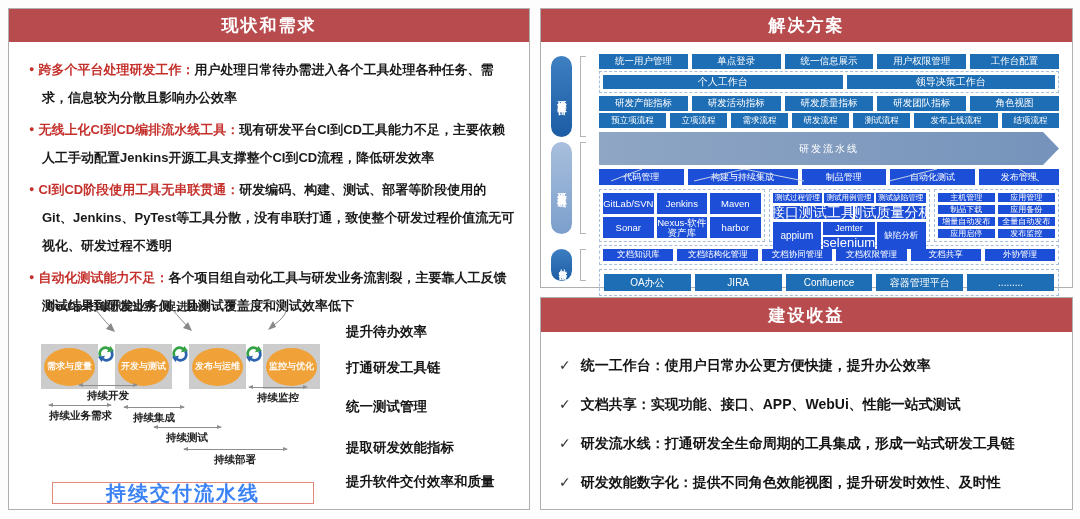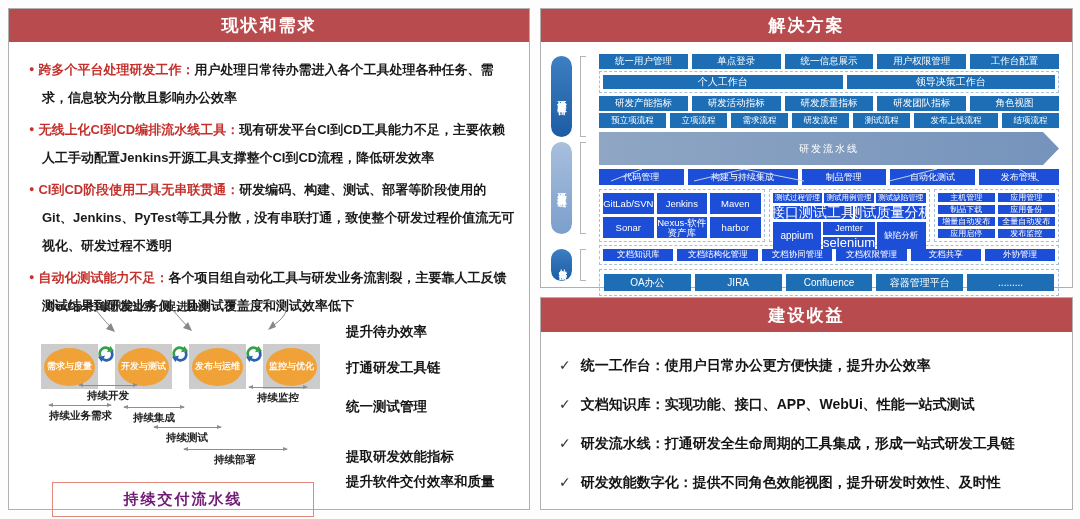--- a/index.html
+++ b/index.html
@@ -22,22 +22,22 @@
   .stage{position:absolute;top:50px;width:57px;height:45px;background:#cccccc;display:flex;align-items:center;justify-content:center}
   .stage .ellipse{width:51px;height:38px;background:#f0a238;border-radius:50%;display:flex;align-items:center;
     justify-content:center;font-size:9px;color:rgba(255,255,255,.95);font-weight:700;white-space:nowrap;overflow:hidden}
   .sync{position:absolute;width:18px;height:18px}
   .darrow{position:absolute;height:0;border-top:1px solid #8e8e8e}
   .darrow::before,.darrow::after{content:"";position:absolute;top:-3px;width:0;height:0;
     border-top:2.5px solid transparent;border-bottom:2.5px solid transparent}
   .darrow::before{left:-1px;border-right:5px solid #8e8e8e}
   .darrow::after{right:-1px;border-left:5px solid #8e8e8e}
   .alabel{position:absolute;font-size:10.5px;font-weight:700;color:#222;white-space:nowrap}
-  .pipeline-box{position:absolute;left:31px;top:188px;width:262px;height:35px;border:1px solid #e2897b;
-    display:flex;align-items:center;justify-content:center;font-size:15px;font-weight:700;color:#701a75;letter-spacing:2px}
+  .pipeline-box{position:absolute;left:31px;top:188px;width:262px;height:22px;border:1px solid #e2897b;
+    display:flex;align-items:center;justify-content:center;font-size:20px;font-weight:700;color:#3b82f6;letter-spacing:2px}
   .benefit{position:absolute;left:337px;font-size:13.5px;font-weight:700;color:#161616;white-space:nowrap}
   
   #solution-panel{left:540px;top:8px;width:533px;height:280px}
   #solution-panel .panel-header{height:33px}
   .pill{position:absolute;left:10px;width:21px;border-radius:11px;color:#fff;
     display:flex;align-items:center;justify-content:center;
     writing-mode:vertical-rl;text-orientation:upright;font-size:9px;font-weight:700;letter-spacing:1px;
     background:linear-gradient(180deg,#3d7fc1,#1c5ca4)}
   .pill.light{background:linear-gradient(180deg,#a9bfdd,#7b9fcc)}
   .bracket{position:absolute;left:39px;width:6px;border-left:1px solid #b5b5b5;
@@ -154,21 +154,21 @@
       <div class="alabel" style="left:145px;top:137px">持续测试</div>
       <div class="darrow" style="left:163px;top:155px;width:103px"></div>
       <div class="alabel" style="left:193px;top:159px">持续部署</div>
 
       <div class="pipeline-box">持续交付流水线</div>
     </div>
 
     <div class="benefit" style="top:314px">提升待办效率</div>
     <div class="benefit" style="top:350px">打通研发工具链</div>
     <div class="benefit" style="top:389px">统一测试管理</div>
-    <div class="benefit" style="top:439px">提取研发效能指标</div>
+    <div class="benefit" style="top:430px">提取研发效能指标</div>
     <div class="benefit" style="top:464px">提升软件交付效率和质量</div>
   </section>
 
   <section class="panel" id="solution-panel">
     <div class="panel-header">解决方案</div>
 
     <div class="pill" style="top:47px;height:81px">研发管理工作台</div>
     <div class="pill light" style="top:133px;height:92px">研发交付工具链</div>
     <div class="pill" style="top:240px;height:32px;font-size:8px">外部接口</div>
 
@@ -291,21 +291,21 @@
   <section class="panel" id="gains-panel">
     <div class="panel-header">建设收益</div>
     <div class="gains">
       <div class="gain">
           <span class="check">✓</span>
           <span>统一工作台：</span>
           <span>使用户日常办公更方便快捷，提升办公效率</span>
         </div>
       <div class="gain">
           <span class="check">✓</span>
-          <span>文档知识库：</span>
+          <span>文档共享：</span>
           <span>实现功能、接口、APP、WebUi、性能一站式测试</span>
         </div>
       <div class="gain">
           <span class="check">✓</span>
           <span>研发流水线：</span>
           <span>打通研发全生命周期的工具集成，形成一站式研发工具链</span>
         </div>
       <div class="gain">
           <span class="check">✓</span>
           <span>研发效能数字化：</span>

